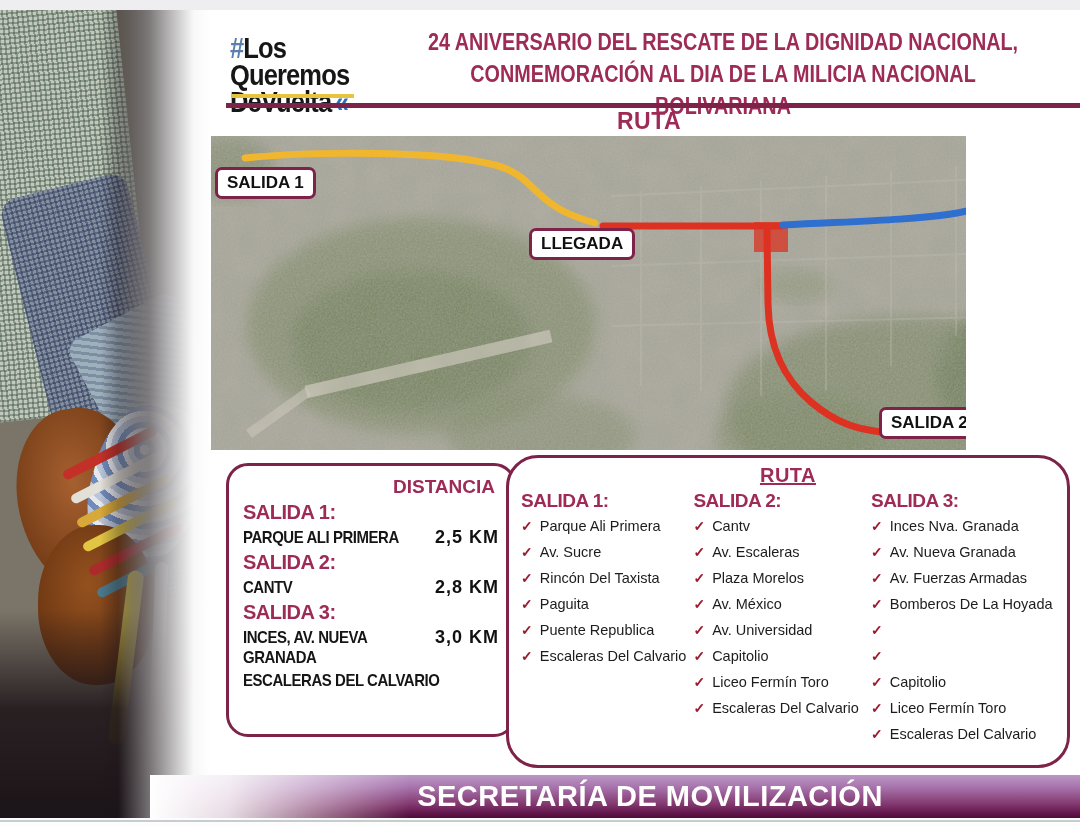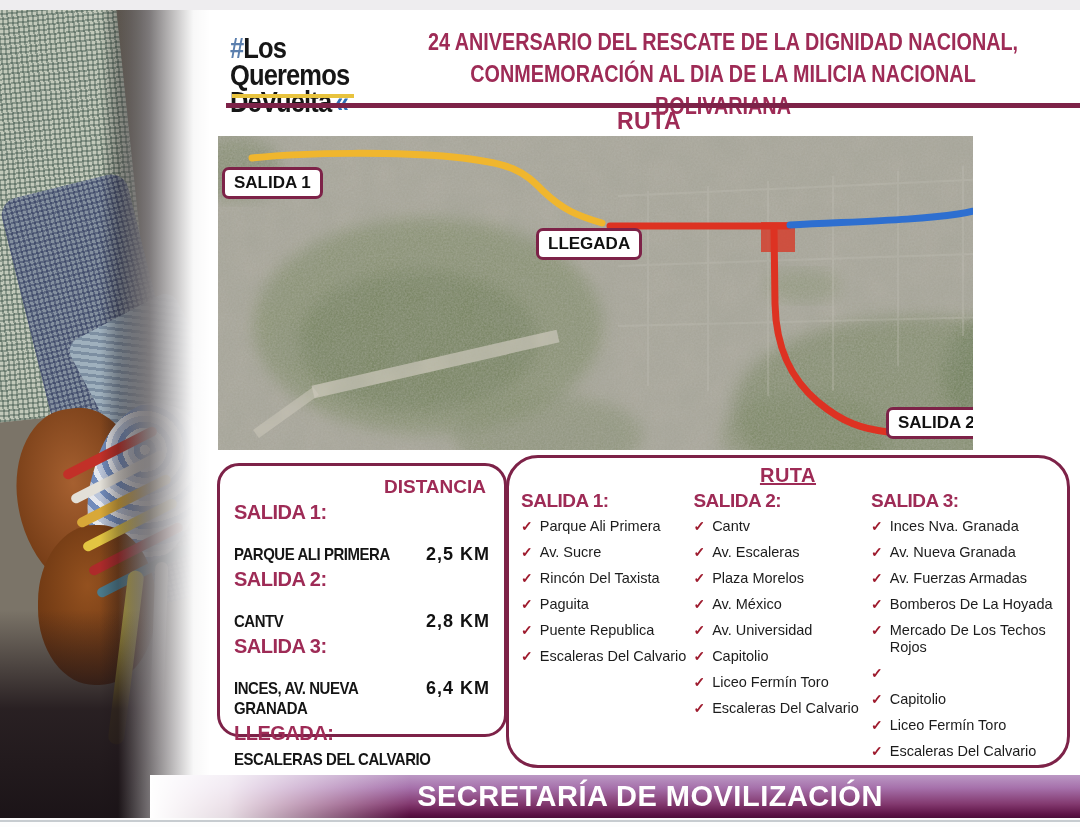--- a/index.html
+++ b/index.html
@@ -60,41 +60,41 @@
   .logo .chev{color:#2f6db5;font-weight:bold;margin-left:4px;}
   .logo-underline{position:absolute;left:232px;top:94px;width:122px;height:4px;background:#e8c33e;}
 
   .title{position:absolute;left:370px;top:26px;width:706px;text-align:center;
     color:#9e2b56;font-weight:bold;font-size:23px;line-height:32px;letter-spacing:0;}
   .divider{position:absolute;left:226px;top:103px;width:854px;height:5px;background:#7d2248;}
   .ruta-heading{position:absolute;left:218px;top:108px;width:862px;text-align:center;
     color:#9e2b56;font-weight:bold;font-size:23px;letter-spacing:.5px;}
 
   
-  .map{position:absolute;left:218px;top:136px;width:755px;height:314px;background:#000000;overflow:hidden;}
+  .map{position:absolute;left:211px;top:136px;width:755px;height:314px;background:#000000;overflow:hidden;}
   .map svg{position:absolute;left:0;top:0;}
   .map-label{position:absolute;background:#ffffff;border:3px solid #7d2248;border-radius:7px;
     font-weight:bold;font-size:17px;color:#111;padding:3px 9px;white-space:nowrap;}
   .lbl-s1{left:4px;top:31px;}
   .lbl-lleg{left:318px;top:92px;}
   .lbl-s3{left:744px;top:16px;margin-left:44px;}
   .lbl-s2{left:668px;top:271px;}
   .map-ctrl{position:absolute;width:21px;height:21px;border-radius:50%;background:rgba(40,42,45,.75);
     color:#f2f2f2;font-size:13px;line-height:21px;text-align:center;}
   .ctrl-1{left:786px;top:289px;}
   .ctrl-2{left:820px;top:289px;}
 
   
-  .distancia-box{position:absolute;left:217px;top:463px;width:256px;height:252px;
+  .distancia-box{position:absolute;left:226px;top:463px;width:256px;height:252px;
     border:3px solid #7d2248;border-radius:22px;background:#fff;padding:8px 14px;}
   .dist-heading{text-align:right;color:#9e2b56;font-weight:bold;font-size:19px;margin:2px 4px 2px 0;}
   .dist-label{color:#9e2b56;font-weight:bold;font-size:20px;margin-top:3px;letter-spacing:-.5px;}
   .dist-row{display:flex;justify-content:space-between;align-items:baseline;margin-top:3px;}
   .dist-place{color:#151515;font-weight:bold;font-size:17px;letter-spacing:-.5px;}
-  .dist-km{color:#111;font-weight:bold;font-size:18px;letter-spacing:1px;white-space:nowrap;margin-top:17px;}
+  .dist-km{color:#111;font-weight:bold;font-size:18px;letter-spacing:1px;white-space:nowrap;}
 
   
   .ruta-box{position:absolute;left:506px;top:455px;width:558px;height:307px;
     border:3px solid #7d2248;border-radius:32px;background:#fff;}
   .ruta-title{position:absolute;left:36%;width:28%;top:6px;text-align:center;color:#9e2b56;
     font-weight:bold;font-size:20px;text-decoration:underline;letter-spacing:.5px;}
   .ruta-cols{display:flex;padding:32px 8px 4px 12px;}
   .ruta-col{padding-right:6px;}
   .col-1{width:32%;}.col-2{width:33%;}.col-3{width:35%;}
   .col-header{color:#9e2b56;font-weight:bold;font-size:19px;margin-bottom:6px;letter-spacing:-.5px;}
@@ -215,24 +215,23 @@
 
   <div class="dist-label">SALIDA 2:</div>
   <div class="dist-row">
     <span class="dist-place cond">CANTV</span>
     <span class="dist-km">2,8 KM</span>
   </div>
 
   <div class="dist-label">SALIDA 3:</div>
   <div class="dist-row">
     <span class="dist-place cond">INCES, AV. NUEVA GRANADA</span>
-    <span class="dist-km">6,4 KM</span>
-  </div>
-
-  <div class="dist-label">LLEGADA:</div>
+    <span class="dist-km">3,0 KM</span>
+  </div>
+
   <div class="dist-row">
     <span class="dist-place cond">ESCALERAS DEL CALVARIO</span>
     <span class="dist-km"></span>
   </div>
 </div>
 
 <div class="ruta-box">
   <div class="ruta-title">RUTA</div>
   <div class="ruta-cols">
     <div class="ruta-col col-1">
@@ -310,21 +309,20 @@
       <div class="ruta-item">
           <span class="check">✓</span>
           <span>Av. Fuerzas Armadas</span>
         </div>
       <div class="ruta-item">
           <span class="check">✓</span>
           <span>Bomberos De La Hoyada</span>
         </div>
       <div class="ruta-item">
           <span class="check">✓</span>
-          <span>Mercado De Los Techos Rojos</span>
         </div>
       <div class="ruta-item">
           <span class="check">✓</span>
         </div>
       <div class="ruta-item">
           <span class="check">✓</span>
           <span>Capitolio</span>
         </div>
       <div class="ruta-item">
           <span class="check">✓</span>

